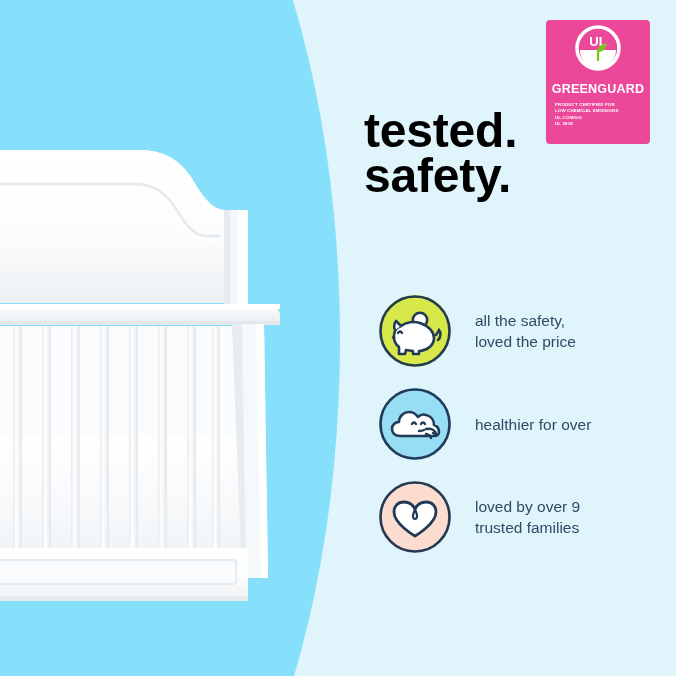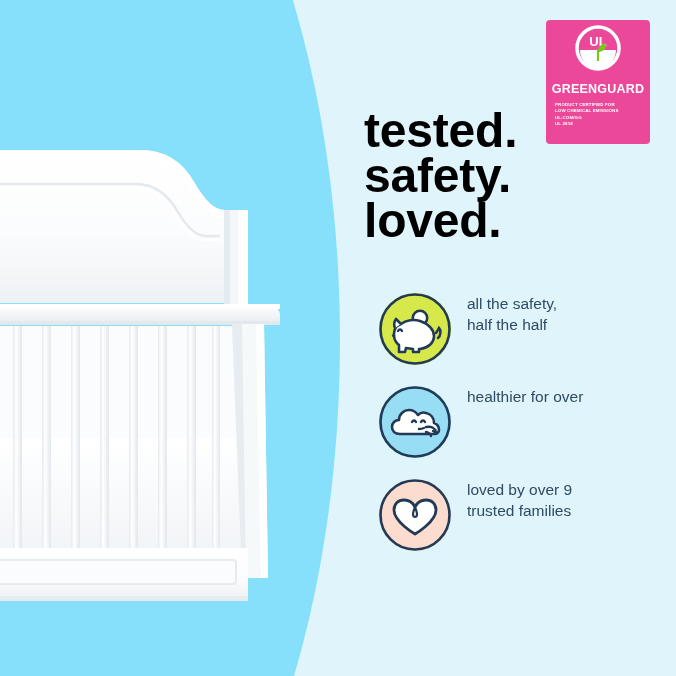--- a/index.html
+++ b/index.html
@@ -103,22 +103,24 @@
   }
   
   #features {
     position: absolute;
     left: 379px;
     top: 293px;
     width: 290px;
   }
   .feature {
     display: flex;
+    align-items: center;
     height: 76px;
     margin-bottom: 17px;
+    gap: 8px;
   }
   .feature-icon {
     width: 72px;
     height: 72px;
     flex: 0 0 72px;
     border-radius: 50%;
     position: relative;
   }
   .feature-text {
     margin-left: 16px;
@@ -219,42 +221,41 @@
       <div>UL.COM/GG</div>
       <div>UL 2818</div>
     </div>
     <div class="badge-rule"></div>
     <div id="badge-gold">GOLD</div>
   </div>
 
   <div id="headline">
     <div class="line">tested.</div>
     <div class="line">safety.</div>
-    <div class="line">loved.</div>
   </div>
 
   <div id="features">
 
     <div class="feature">
       <div class="feature-icon" style="background:#d7e94a;">
         <svg width="72" height="72" viewBox="0 0 72 72" xmlns="http://www.w3.org/2000/svg">
           <circle cx="36" cy="36" r="34.5" fill="none" stroke="#233a56" stroke-width="2.6"></circle>
           <circle cx="41" cy="25" r="7.2" fill="#ffffff" stroke="#233a56" stroke-width="2.6"></circle>
           <path d="M57,40 C59,37 60,35 60,35 C62,37 62,43 59,45" fill="none" stroke="#233a56" stroke-width="2.6" stroke-linecap="round"></path>
           <path d="M22,31 C27,27 35,26 41,28 C50,31 55,37 55,43 C55,50 49,55 41,56
                    L40,56 L40,59 L34,59 L34,56 L27,55 L26,59 L20,59 L20,52
                    C16,49 15,45 15,42 C15,39 16,35 18,33 Z" fill="#ffffff" stroke="#233a56" stroke-width="2.6" stroke-linejoin="round"></path>
           <path d="M22,31 C19,28 17,26 17,26 C15,29 15,33 16,35" fill="#ffffff" stroke="#233a56" stroke-width="2.6" stroke-linejoin="round"></path>
           <path d="M19,38 C20,36 22,36 23,38" fill="none" stroke="#233a56" stroke-width="2.4" stroke-linecap="round"></path>
           <circle cx="14.5" cy="42.5" r="1.6" fill="#233a56"></circle>
         </svg>
       </div>
       <div class="feature-text">
         <div>all the safety,</div>
-        <div>half the half</div>
+        <div>loved the price</div>
       </div>
     </div>
 
     <div class="feature">
       <div class="feature-icon" style="background:#97ddf4;">
         <svg width="72" height="72" viewBox="0 0 72 72" xmlns="http://www.w3.org/2000/svg">
           <circle cx="36" cy="36" r="34.5" fill="none" stroke="#233a56" stroke-width="2.6"></circle>
           <path d="M21,48 C16,48 13,45 13,41 C13,37 16,34 20,34 C20,28 25,24 30,24
                    C34,24 37,26 39,29 C41,27 44,26 47,27 C52,28 55,32 55,37
                    C58,38 60,41 60,44 C60,47 57,48 54,48 Z" fill="#ffffff" stroke="#233a56" stroke-width="2.6" stroke-linejoin="round"></path>

